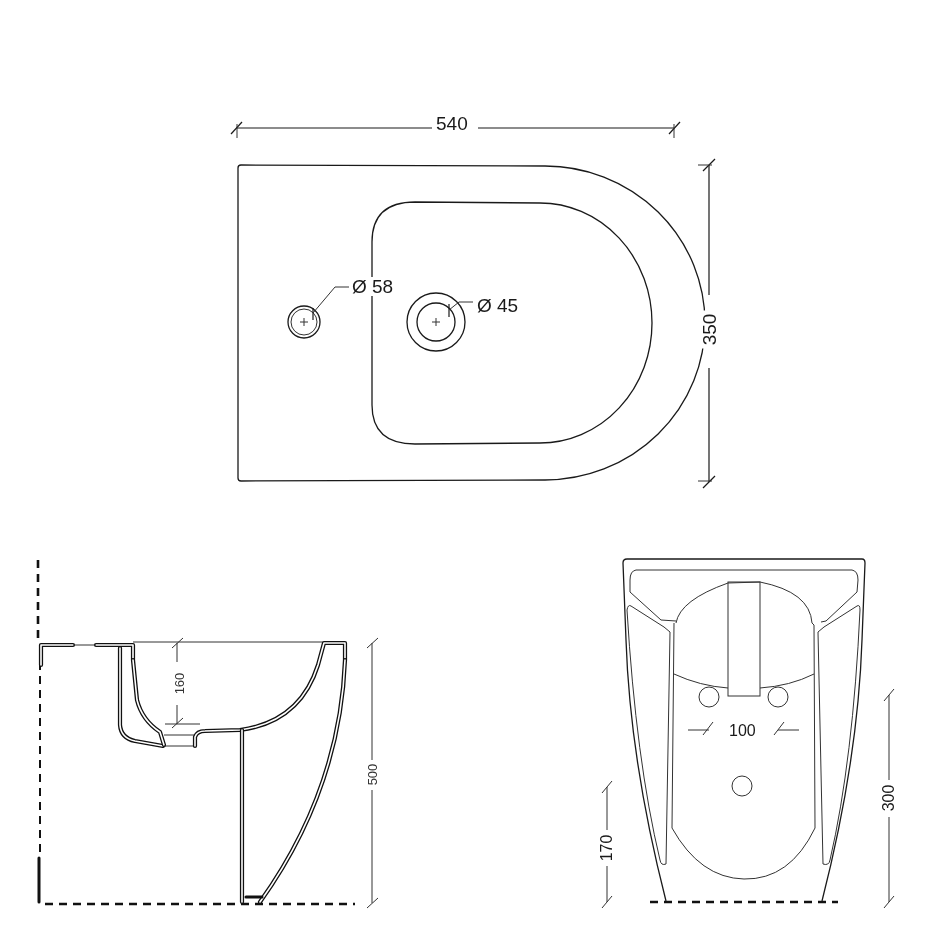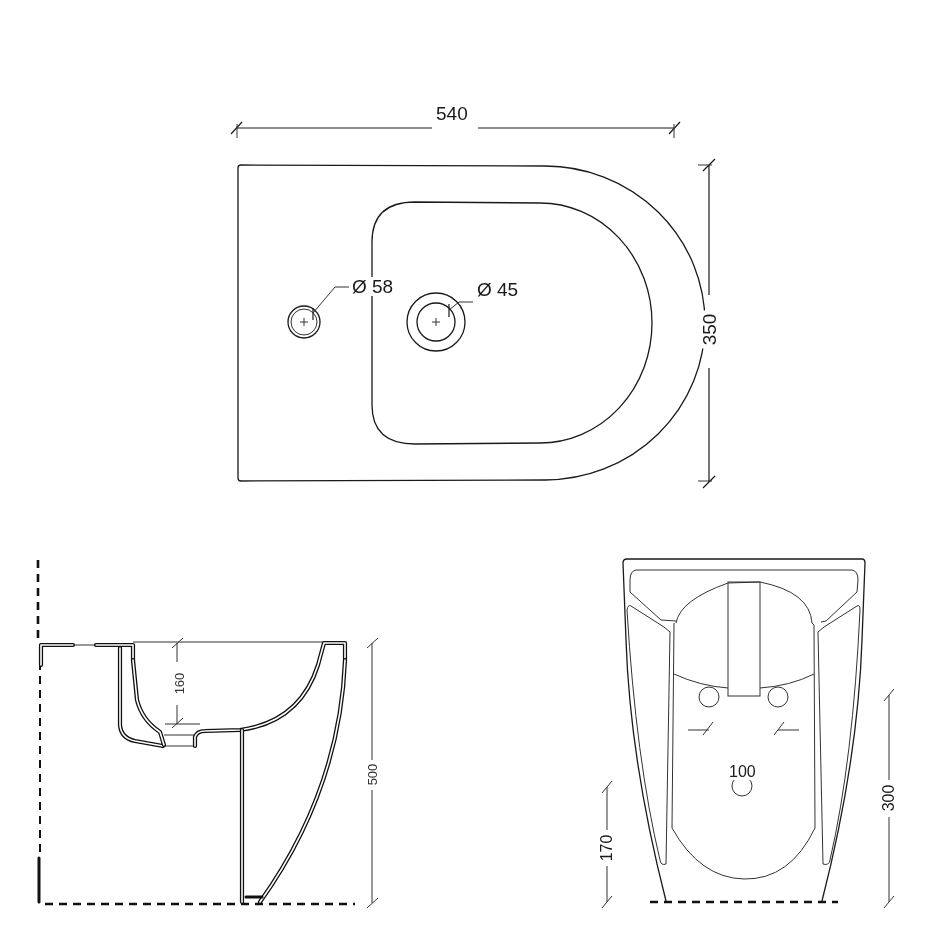--- a/index.html
+++ b/index.html
@@ -59,24 +59,24 @@
     <g>
       <circle class="ln" cx="436" cy="322" r="29"></circle>
       <circle class="ln" cx="436" cy="322" r="19"></circle>
       <line class="thin" x1="432" y1="322" x2="440" y2="322"></line>
       <line class="thin" x1="436" y1="318" x2="436" y2="326"></line>
       <line class="dimln" x1="449" y1="304" x2="449" y2="317"></line>
       <polyline class="thin" points="449,310 459,302 473,302"></polyline>
     </g>
   </svg>
 
-  <div class="lbl big" style="left:436px; top:104px;">540</div>
+  <div class="lbl big" style="left:436px; top:114px;">540</div>
   <div class="lbl big rot" style="left:690px; top:320px; width:38px; text-align:center;">350</div>
   <div class="lbl big" style="left:352px; top:277px;">Ø 58</div>
-  <div class="lbl big" style="left:477px; top:280px;">Ø 45</div>
+  <div class="lbl big" style="left:477px; top:296px;">Ø 45</div>
 
   <svg width="950" height="950">
 
     <line class="dash" x1="38" y1="560" x2="38" y2="642"></line>
     <line class="dash" x1="40" y1="662" x2="40" y2="858" style="stroke-width:2"></line>
     <line class="thick" x1="39" y1="858" x2="39" y2="902" style="stroke-width:3"></line>
 
     <line class="dash" x1="45" y1="904" x2="355" y2="904"></line>
 
     <polyline class="thick" points="41,665 41,645 73,645"></polyline>
@@ -162,17 +162,17 @@
     </g>
 
     <g>
       <line class="thin" x1="889" y1="695" x2="889" y2="780"></line>
       <line class="thin" x1="889" y1="817" x2="889" y2="902"></line>
       <line class="thin" x1="884" y1="701" x2="894" y2="689"></line>
       <line class="thin" x1="884" y1="908" x2="894" y2="896"></line>
     </g>
   </svg>
 
-  <div class="lbl mid" style="left:729px; top:723px;margin-top:41px;">100</div>
+  <div class="lbl mid" style="left:729px; top:723px;">100</div>
   <div class="lbl mid rot" style="left:593px; top:840px; width:28px; text-align:center;">170</div>
   <div class="lbl mid rot" style="left:875px; top:790px; width:28px; text-align:center;">300</div>
 
 </div>
 
 </body></html>

